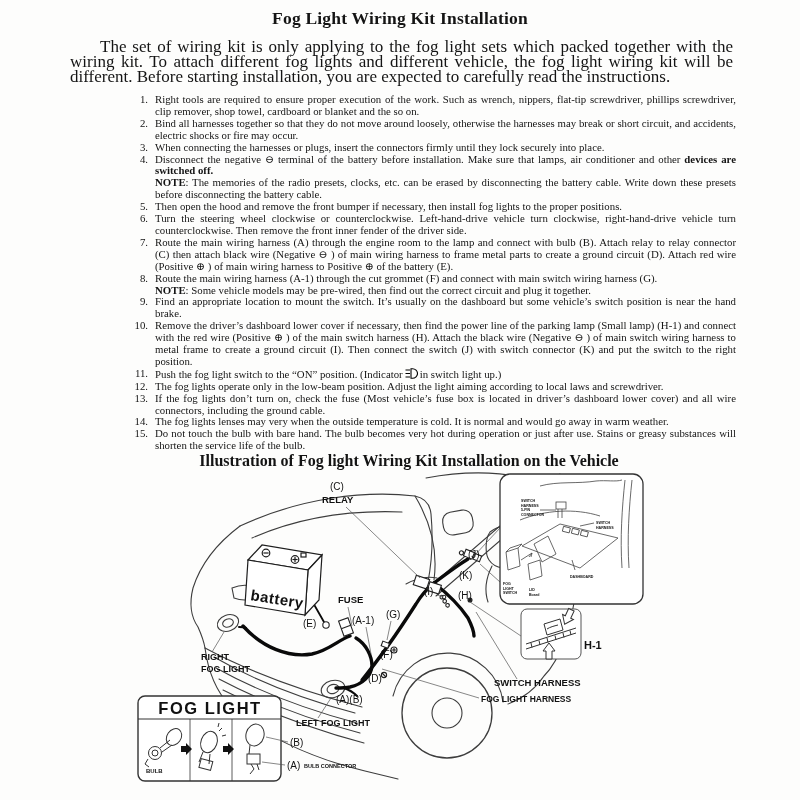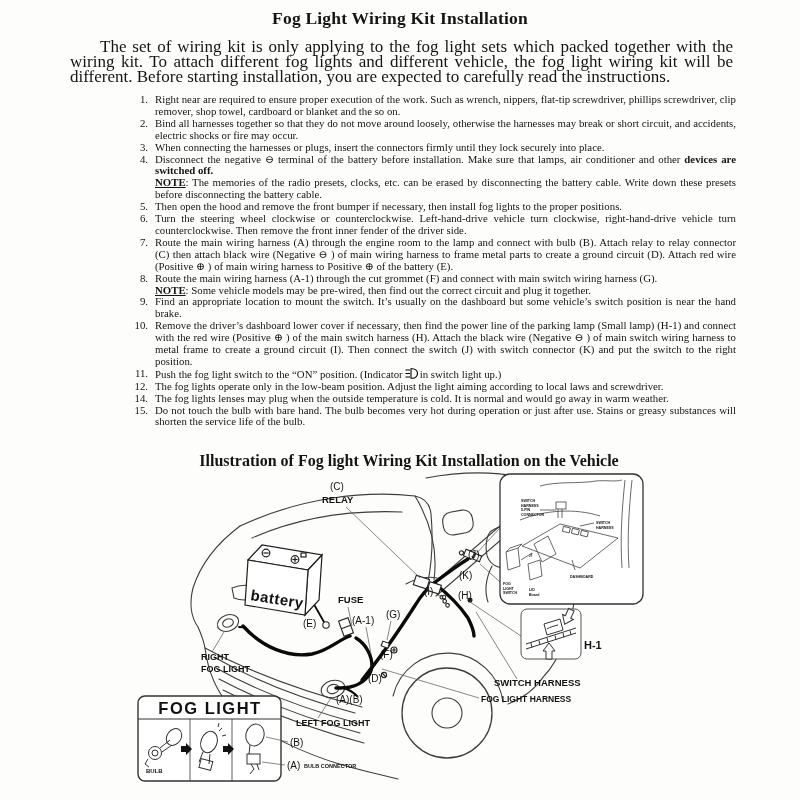--- a/index.html
+++ b/index.html
@@ -17,21 +17,21 @@
     font-size:17px;line-height:15px;text-align:justify;text-indent:30px;
   }
   .instructions{
     position:absolute;top:94px;left:128px;width:608px;
     font-size:10.8px;line-height:11.9px;
   }
   .li{display:flex;align-items:flex-start;}
   .num{flex:0 0 20px;text-align:right;margin-right:7px;}
   .body{flex:1;text-align:justify;}
   .body b{font-weight:bold;}
-  .note b{font-weight:bold;text-decoration:underline;}
+  .note b{font-weight:bold;}
   .fog-ind{display:inline-block;vertical-align:-1px;margin:0 2px;}
   .figure-heading{
     position:absolute;top:452px;left:0;width:100%;text-align:center;
     font-size:16px;font-weight:bold;margin:0;padding-left:9px;
   }
   .diagram{position:absolute;top:466px;left:0;}
   .diagram text{font-family:"Liberation Sans","DejaVu Sans",sans-serif;fill:#111;}
   .lbl{font-size:10px;}
   .lblb{font-weight:bold;font-size:9px;}
   .tiny{font-weight:bold;font-size:3.6px;}
@@ -41,21 +41,21 @@
 
 <div class="page">
 
   <h1 class="title">Fog Light Wiring Kit Installation</h1>
 
   <p class="intro">The set of wiring kit is only applying to the fog light sets which packed together with the wiring kit. To attach different fog lights and different vehicle, the fog light wiring kit will be different. Before starting installation, you are expected to carefully read the instructions.</p>
 
   <div class="instructions">
       <div class="li">
         <span class="num">1.</span>
-        <div class="body"><span>Right near are required to ensure proper execution of the work. Such as wrench, nippers, flat-tip screwdriver, phillips screwdriver, clip remover, shop towel, cardboard or blanket and the so on.</span></div>
+        <div class="body"><span>Right tools are required to ensure proper execution of the work. Such as wrench, nippers, flat-tip screwdriver, phillips screwdriver, clip remover, shop towel, cardboard or blanket and the so on.</span></div>
       </div>
       <div class="li">
         <span class="num">2.</span>
         <div class="body"><span>Bind all harnesses together so that they do not move around loosely, otherwise the harnesses may break or short circuit, and accidents, electric shocks or fire may occur.</span></div>
       </div>
       <div class="li">
         <span class="num">3.</span>
         <div class="body"><span>When connecting the harnesses or plugs, insert the connectors firmly until they lock securely into place.</span></div>
       </div>
       <div class="li">
@@ -91,22 +91,26 @@
         <div class="body"><span>Push the fog light switch to the “ON” position. (Indicator</span><svg class="fog-ind" width="13" height="11" viewBox="0 0 13 11" style="display: inline-block;">
     <path d="M7.5,0.8 A5,4.7 0 0 1 7.5,10.2 L6,10.2 L6,0.8 Z" fill="none" stroke="#000" stroke-width="1.1"></path>
     <path d="M0.5,2 L5,2 M0.5,5.5 L5,5.5 M0.5,9 L5,9" stroke="#000" stroke-width="1" fill="none"></path>
   </svg><span>in switch light up.)</span></div>
       </div>
       <div class="li">
         <span class="num">12.</span>
         <div class="body"><span>The fog lights operate only in the low-beam position. Adjust the light aiming according to local laws and screwdriver.</span></div>
       </div>
       <div class="li">
+        <span class="num">13.</span>
+        <div class="body"><span>If the fog lights don’t turn on, check the fuse (Most vehicle’s fuse box is located in driver’s dashboard lower cover) and all wire connectors, including the ground cable.</span></div>
+      </div>
+      <div class="li">
         <span class="num">14.</span>
-        <div class="body"><span>The fog lights lenses may plug when the outside temperature is cold. It is normal and would go away in warm weather.</span></div>
+        <div class="body"><span>The fog lights lenses may very when the outside temperature is cold. It is normal and would go away in warm weather.</span></div>
       </div>
       <div class="li">
         <span class="num">15.</span>
         <div class="body"><span>Do not touch the bulb with bare hand. The bulb becomes very hot during operation or just after use. Stains or greasy substances will shorten the service life of the bulb.</span></div>
       </div>
     </div>
 
   <h2 class="figure-heading">Illustration of Fog light Wiring Kit Installation on the Vehicle</h2>
 
   <svg class="diagram" width="800" height="334" viewBox="0 0 800 334">

